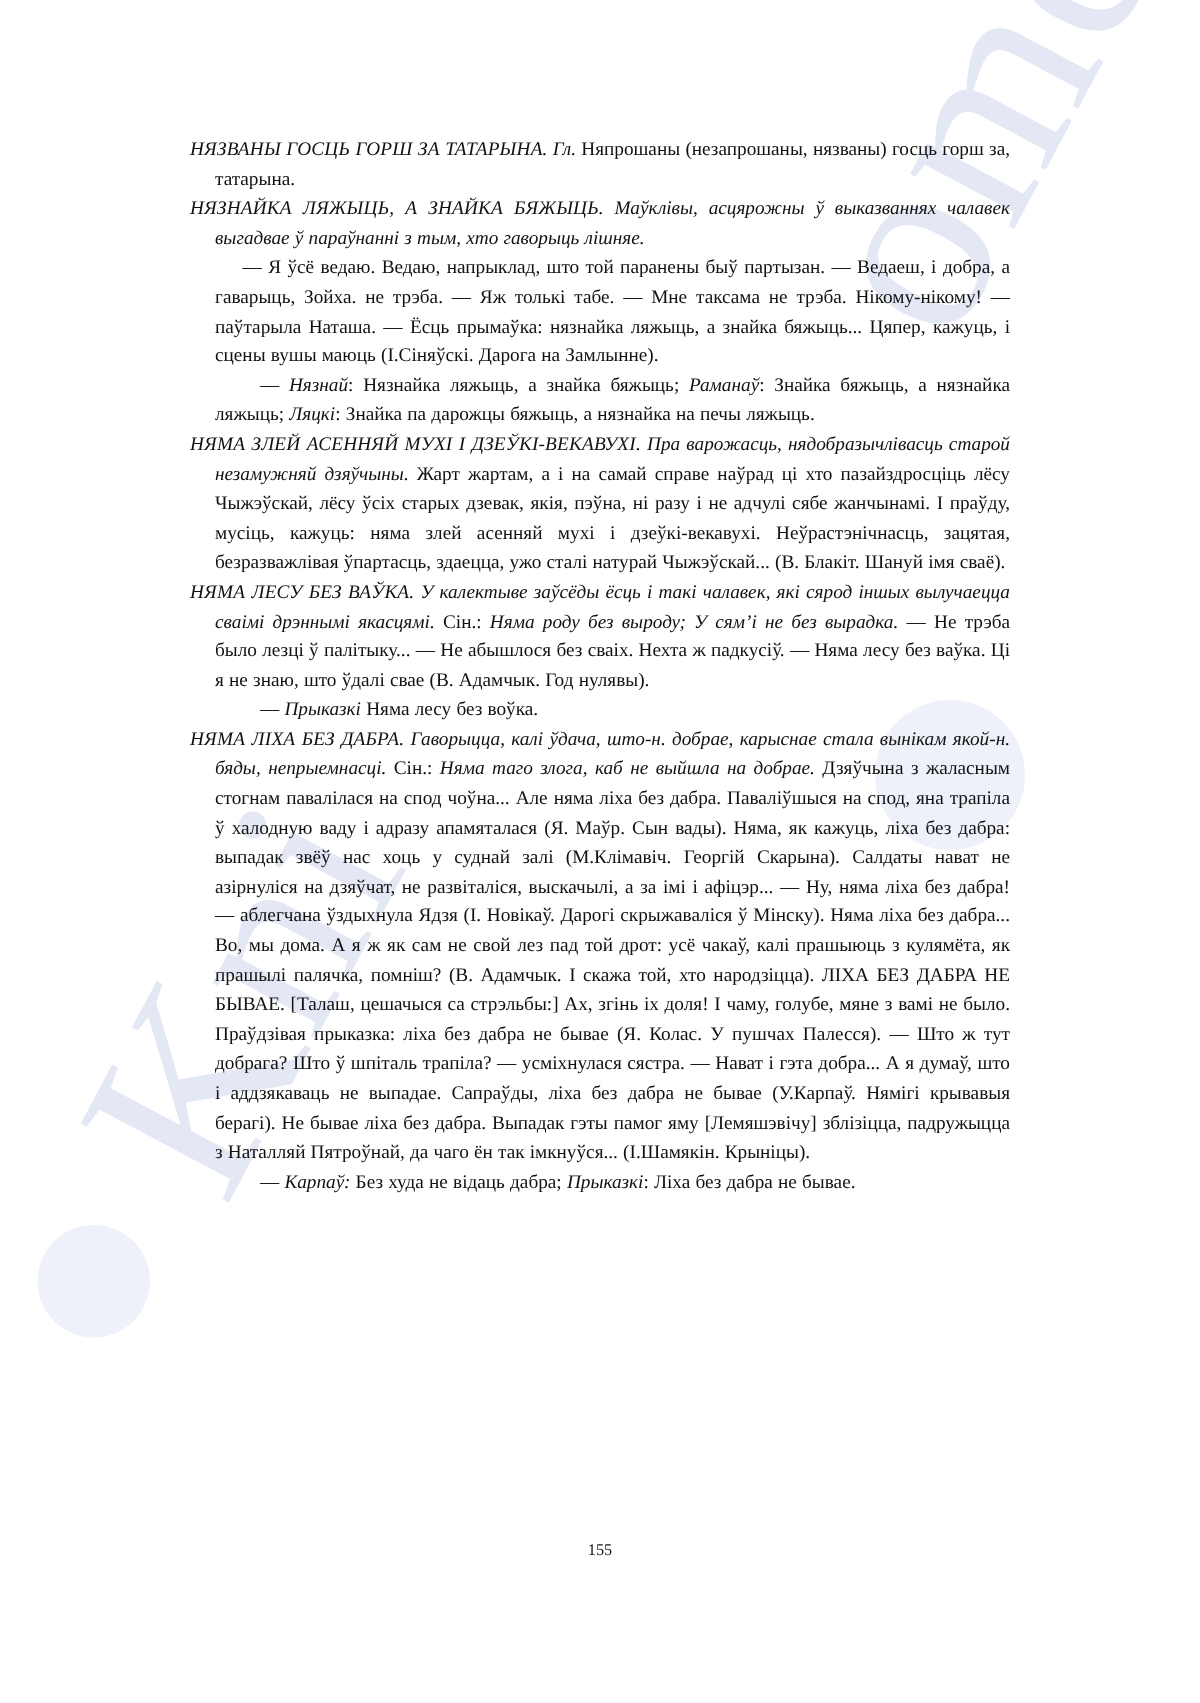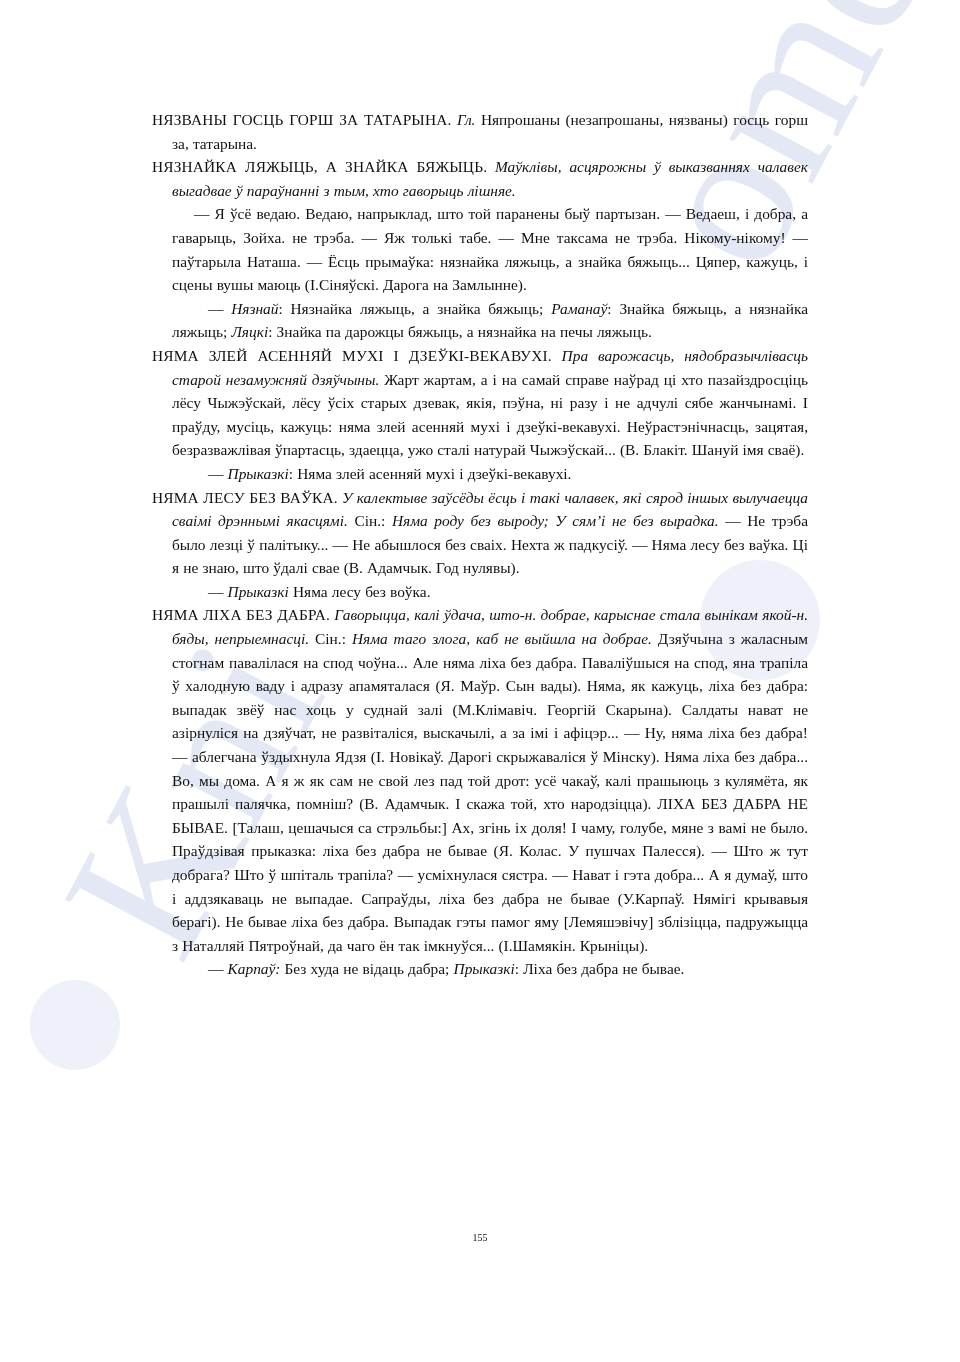--- a/index.html
+++ b/index.html
@@ -106,35 +106,36 @@
     display: inline-block;
     width: 96px;
     text-indent: 0;
     padding-left: 42px;
     box-sizing: border-box;
   }
 
   .hw {
     font-weight: 400;
     letter-spacing: 0.01em;
+    font-style: italic;
   }
   .it {
     font-style: italic;
   }
 
   
   .blk + .blk { margin-top: 0; }
 
   #page-number {
     position: absolute;
     top: 1232px;
     left: 0;
     width: 960px;
     text-align: center;
-    font-size: 10px;
+    font-size: 13px;
     font-family: "Liberation Serif", "DejaVu Serif", serif;
     color: #111111;
   }
 </style>
 </head>
 <body>
 
 <div id="watermark-layer">
   <div class="wm-blob wm-blob-a"></div>
   <div class="wm-blob wm-blob-b"></div>
@@ -147,21 +148,20 @@
       <div>
         <p class="p entry blk"><span class="hw">НЯЗВАНЫ ГОСЦЬ ГОРШ ЗА ТАТАРЫНА.</span><span class="it"> Гл.</span><span> Няпрошаны (незапрошаны, нязваны) госць горш за, татарына.</span></p>
       </div>
       <div>
         <p class="p entry blk"><span class="hw">НЯЗНАЙКА ЛЯЖЫЦЬ, А ЗНАЙКА БЯЖЫЦЬ.</span><span class="it"> Маўклівы, асцярожны ў выказваннях чалавек выгадвае ў параўнанні з тым, хто гаворыць лішняе.</span></p>
         <p class="p cite blk"><span>— Я ўсё ведаю. Ведаю, напрыклад, што той паранены быў партызан. — Ведаеш, і добра, а гаварыць, Зойха. не трэба. — Яж толькі табе. — Мне таксама не трэба. Нікому-нікому! — паўтарыла Наташа. — Ёсць прымаўка: нязнайка ляжыць, а знайка бяжыць... Цяпер, кажуць, і сцены вушы маюць (І.Сіняўскі. Дарога на Замлынне).</span></p>
         <p class="p ref blk"><span>— </span><span class="it">Нязнай</span><span>: Нязнайка ляжыць, а знайка бяжыць; </span><span class="it">Раманаў</span><span>: Знайка бяжыць, а нязнайка ляжыць; </span><span class="it">Ляцкі</span><span>: Знайка па дарожцы бяжыць, а нязнайка на печы ляжыць.</span></p>
       </div>
       <div>
         <p class="p entry blk"><span class="hw">НЯМА ЗЛЕЙ АСЕННЯЙ МУХІ І ДЗЕЎКІ-ВЕКАВУХІ.</span><span class="it"> Пра варожасць, нядобразычлівасць старой незамужняй дзяўчыны.</span><span> Жарт жартам, а і на самай справе наўрад ці хто пазайздросціць лёсу Чыжэўскай, лёсу ўсіх старых дзевак, якія, пэўна, ні разу і не адчулі сябе жанчынамі. І праўду, мусіць, кажуць: няма злей асенняй мухі і дзеўкі-векавухі. Неўрастэнічнасць, зацятая, безразважлівая ўпартасць, здаецца, ужо сталі натурай Чыжэўскай... (В. Блакіт. Шануй імя сваё).</span></p>
-        <p class="p ref blk"><span>— </span><span class="it">Прыказкі</span><span>: Няма злей асенняй мухі і дзеўкі-векавухі.</span></p>
       </div>
       <div>
         <p class="p entry blk"><span class="hw">НЯМА ЛЕСУ БЕЗ ВАЎКА.</span><span class="it"> У калектыве заўсёды ёсць і такі чалавек, які сярод іншых вылучаецца сваімі дрэннымі якасцямі.</span><span> Сін.: </span><span class="it">Няма роду без выроду; У сям’і не без вырадка.</span><span> — Не трэба было лезці ў палітыку... — Не абышлося без сваіх. Нехта ж падкусіў. — Няма лесу без ваўка. Ці я не знаю, што ўдалі свае (В. Адамчык. Год нулявы).</span></p>
         <p class="p ref blk"><span>— </span><span class="it">Прыказкі</span><span> Няма лесу без воўка.</span></p>
       </div>
       <div>
         <p class="p entry blk"><span class="hw">НЯМА ЛІХА БЕЗ ДАБРА.</span><span class="it"> Гаворыцца, калі ўдача, што-н. добрае, карыснае стала вынікам якой-н. бяды, непрыемнасці.</span><span> Сін.: </span><span class="it">Няма таго злога, каб не выйшла на добрае.</span><span> Дзяўчына з жаласным стогнам павалілася на спод чоўна... Але няма ліха без дабра. Паваліўшыся на спод, яна трапіла ў халодную ваду і адразу апамяталася (Я. Маўр. Сын вады). Няма, як кажуць, ліха без дабра: выпадак звёў нас хоць у суднай залі (М.Клімавіч. Георгій Скарына). Салдаты нават не азірнуліся на дзяўчат, не развіталіся, выскачылі, а за імі і афіцэр... — Ну, няма ліха без дабра! — аблегчана ўздыхнула Ядзя (І. Новікаў. Дарогі скрыжаваліся ў Мінску). Няма ліха без дабра... Во, мы дома. А я ж як сам не свой лез пад той дрот: усё чакаў, калі прашыюць з кулямёта, як прашылі палячка, помніш? (В. Адамчык. І скажа той, хто народзіцца). ЛІХА БЕЗ ДАБРА НЕ БЫВАЕ. [Талаш, цешачыся са стрэльбы:] Ах, згінь іх доля! І чаму, голубе, мяне з вамі не было. Праўдзівая прыказка: ліха без дабра не бывае (Я. Колас. У пушчах Палесся). — Што ж тут добрага? Што ў шпіталь трапіла? — усміхнулася сястра. — Нават і гэта добра... А я думаў, што і аддзякаваць не выпадае. Сапраўды, ліха без дабра не бывае (У.Карпаў. Нямігі крывавыя берагі). Не бывае ліха без дабра. Выпадак гэты памог яму [Лемяшэвічу] зблізіцца, падружыцца з Наталляй Пятроўнай, да чаго ён так імкнуўся... (І.Шамякін. Крыніцы).</span></p>
         <p class="p ref blk"><span>— </span><span class="it">Карпаў:</span><span> Без худа не відаць дабра; </span><span class="it">Прыказкі</span><span>: Ліха без дабра не бывае.</span></p>
       </div>
     </div>

